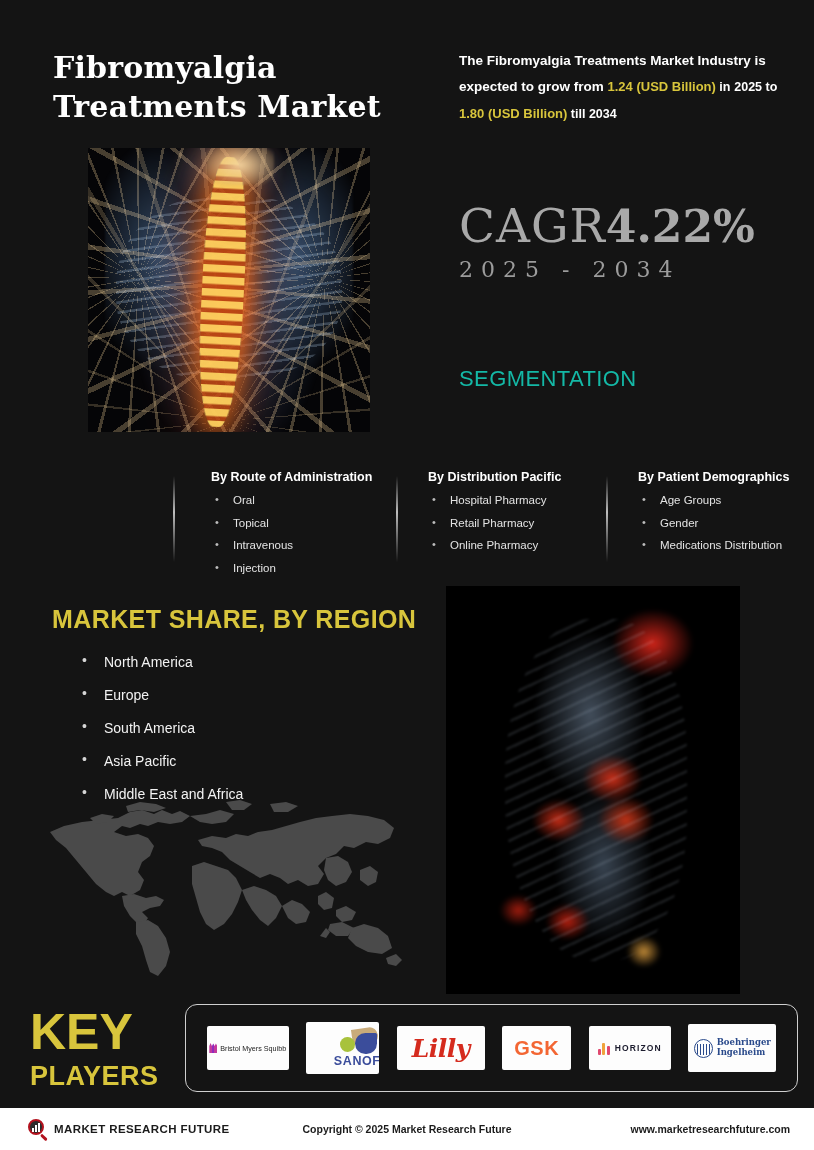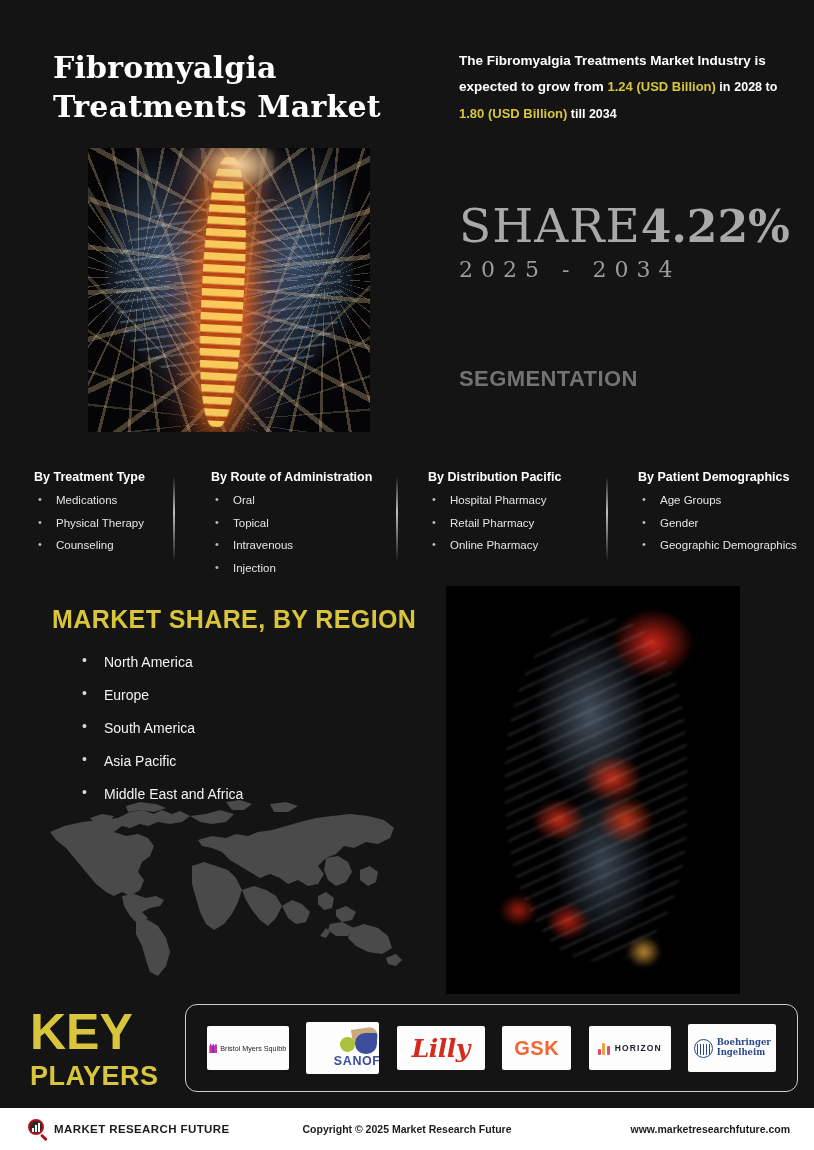--- a/index.html
+++ b/index.html
@@ -91,21 +91,21 @@
   .cagr .val  { font-size: 44px; font-weight: 700; letter-spacing: 0px; }
   .cagr-years {
     position: absolute; left: 459px; top: 257px;
     font-family: "DejaVu Serif", "Liberation Serif", serif;
     font-size: 22px; color: #9c9c9c; letter-spacing: 8px;
   }
 
   
   .seg-title {
     position: absolute; left: 459px; top: 366px;
-    font-size: 22px; font-weight: 700; color: #737373; letter-spacing: .4px;
+    font-size: 22px; font-weight: 400; color: #14b8a6; letter-spacing: .4px;
   }
 
   .seg-row { position: absolute; left: 0; top: 470px; width: 814px; height: 110px; }
   .seg-col { position: absolute; top: 0; }
   .seg-col h4 {
     font-size: 12.5px; font-weight: 700; color: #ffffff;
     margin-bottom: 11px; white-space: nowrap;
   }
   .seg-col ul { list-style: none; }
   .seg-col li {
@@ -277,40 +277,32 @@
     <div class="ribs"></div>
     <div class="nerves"></div>
     <div class="spine-glow"></div>
     <div class="spine"></div>
     <div class="skull"></div>
   </div>
 
   <div class="intro">
     <span>The Fibromyalgia Treatments Market Industry is</span>
     <span>expected to grow from </span><span class="big">1.24 (USD Billion)</span><span class="sm"> in</span>
-    <span class="sm">2028 to </span><span class="big">1.80 (USD Billion)</span><span class="sm"> till 2034</span>
+    <span class="sm">2025 to </span><span class="big">1.80 (USD Billion)</span><span class="sm"> till 2034</span>
   </div>
 
   <div class="cagr">
-    <span class="word">SHARE</span><span class="val">4.22%</span>
+    <span class="word">CAGR</span><span class="val">4.22%</span>
   </div>
   <div class="cagr-years">2025 - 2034</div>
 
   <div class="seg-title">SEGMENTATION</div>
 
   <div class="seg-row">
 
-    <div class="seg-col" style="left:34px;">
-      <h4>By Treatment Type</h4>
-      <ul>
-        <li>Medications</li>
-        <li>Physical Therapy</li>
-        <li>Counseling</li>
-      </ul>
-    </div>
     <div class="divider" style="left:173px;"></div>
 
     <div class="seg-col" style="left:211px;">
       <h4>By Route of Administration</h4>
       <ul>
         <li>Oral</li>
         <li>Topical</li>
         <li>Intravenous</li>
         <li>Injection</li>
       </ul>
@@ -325,21 +317,21 @@
         <li>Online Pharmacy</li>
       </ul>
     </div>
     <div class="divider" style="left:606px;"></div>
 
     <div class="seg-col" style="left:638px;">
       <h4>By Patient Demographics</h4>
       <ul>
         <li>Age Groups</li>
         <li>Gender</li>
-        <li>Geographic Demographics</li>
+        <li>Medications Distribution</li>
       </ul>
     </div>
 
   </div>
 
   <div class="ms-title">MARKET SHARE, BY REGION</div>
   <ul class="ms-list">
     <li>North America</li>
     <li>Europe</li>
     <li>South America</li>

